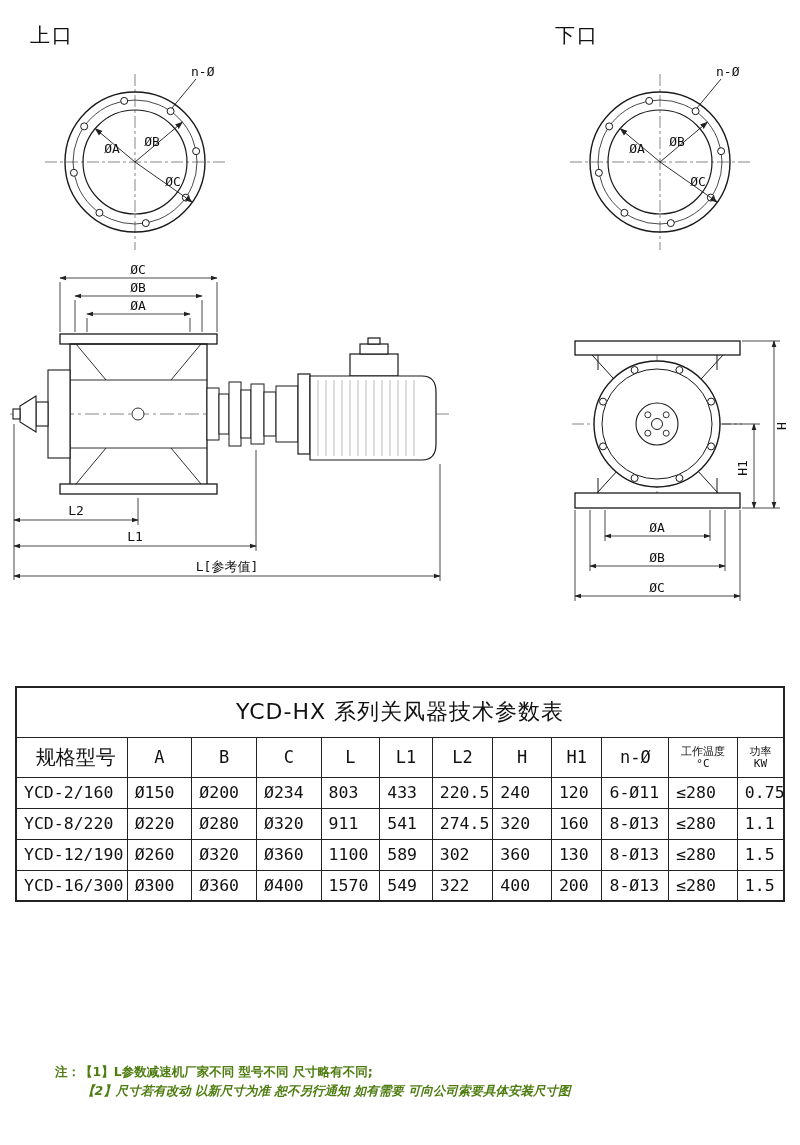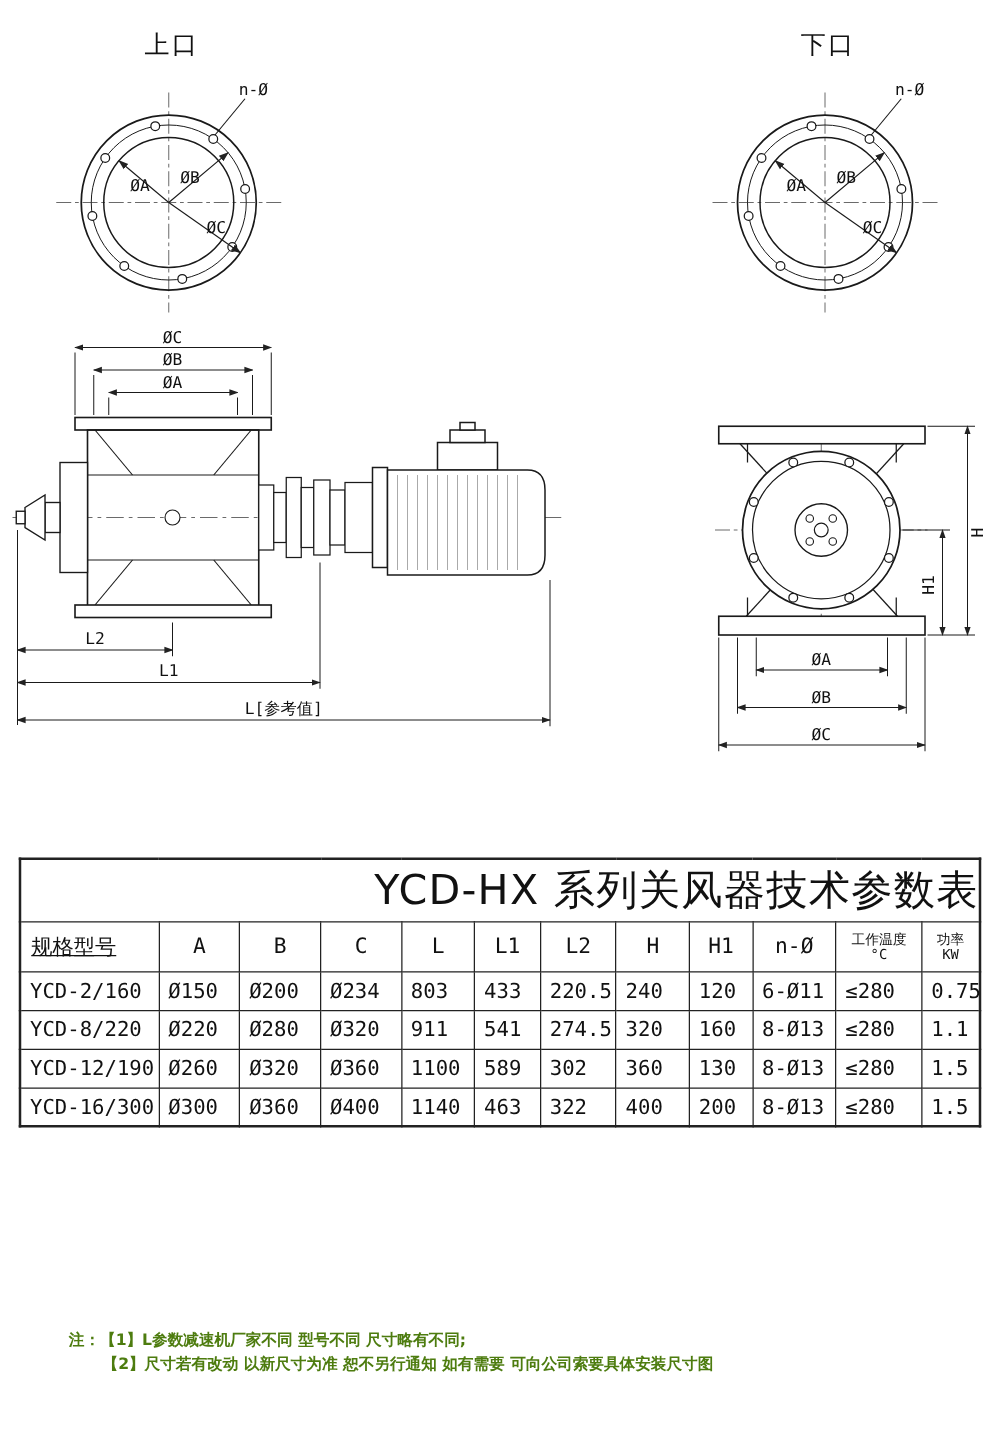--- a/index.html
+++ b/index.html
@@ -2,42 +2,42 @@
 <html><head>
 <meta charset="utf-8">
 <style>
   * { margin:0; padding:0; box-sizing:border-box; }
   body { background:#e8e8e8; font-family:"DejaVu Sans","Liberation Sans",sans-serif; }
   .page {
     position:relative; width:800px; height:1145px; margin:0 auto;
     background:#ffffff; color:#111; overflow:hidden;
   }
   .flange-block { position:absolute; width:215px; }
-  .flange-title { text-align:center; font-size:20px; height:30px; line-height:26px; color:#111;
+  .flange-title { text-align:left; font-size:20px; height:30px; line-height:26px; color:#111;
                   font-family:"DejaVu Sans","Liberation Sans",sans-serif; letter-spacing:2px; }
   svg { display:block; }
   svg text { font-family:"DejaVu Sans Mono","DejaVu Sans",monospace; font-size:13px; fill:#111; }
   .side-view-block { position:absolute; left:8px; top:262px; }
   .front-view-block { position:absolute; left:550px; top:328px; }
 
   .table-wrap { position:absolute; left:15px; top:686px; width:770px; }
   table.params { width:770px; border-collapse:collapse; table-layout:fixed;
                  font-family:"DejaVu Sans Mono","DejaVu Sans",monospace; }
   table.params th, table.params td { border:1px solid #222; }
   table.params { border:2px solid #222; }
-  .title-cell { height:50px; text-align:right; font-size:33px; letter-spacing:1px;
+  .title-cell { height:50px; text-align:center; font-size:22px; letter-spacing:1px;
                 font-weight:500; font-family:"DejaVu Sans","Liberation Sans",sans-serif; }
   tr.header-row th { height:40px; font-size:17px; font-weight:normal; text-align:center; vertical-align:middle; }
-  tr.header-row th.model-head { text-align:left; padding-left:8px; font-size:17px;text-decoration:underline; }
+  tr.header-row th.model-head { text-align:center; padding-left:8px; font-size:20px; }
   tr.header-row th .sub-line { font-size:11px; line-height:11px; }
   tr.header-row th.small-head { font-size:11px; line-height:13px; }
   table.params td { height:31px; font-size:16.5px; text-align:left; padding-left:7px; vertical-align:middle; white-space:nowrap; }
   .notes { position:absolute; left:55px; top:1062px; font-size:12.5px; font-weight:bold;
            color:#4d7c0f; line-height:19px; font-family:"DejaVu Sans","Liberation Sans",sans-serif; }
-  .note-indent { padding-left:27px; }
+  .note-indent { padding-left:27px;font-style:italic; }
 </style>
 </head>
 <body>
 
 <div class="page">
 
   <div class="flange-block" style="left:30px; top:22px;">
     <div class="flange-title">上口</div>
     <svg width="215" height="205" viewBox="0 0 215 205">
       <defs>
@@ -371,22 +371,22 @@
             <td>130</td>
             <td>8-Ø13</td>
             <td>≤280</td>
             <td>1.5</td>
           </tr>
           <tr>
             <td>YCD-16/300</td>
             <td>Ø300</td>
             <td>Ø360</td>
             <td>Ø400</td>
-            <td>1140</td>
-            <td>463</td>
+            <td>1570</td>
+            <td>549</td>
             <td>322</td>
             <td>400</td>
             <td>200</td>
             <td>8-Ø13</td>
             <td>≤280</td>
             <td>1.5</td>
           </tr>
         </tbody>
     </table>
   </div>

